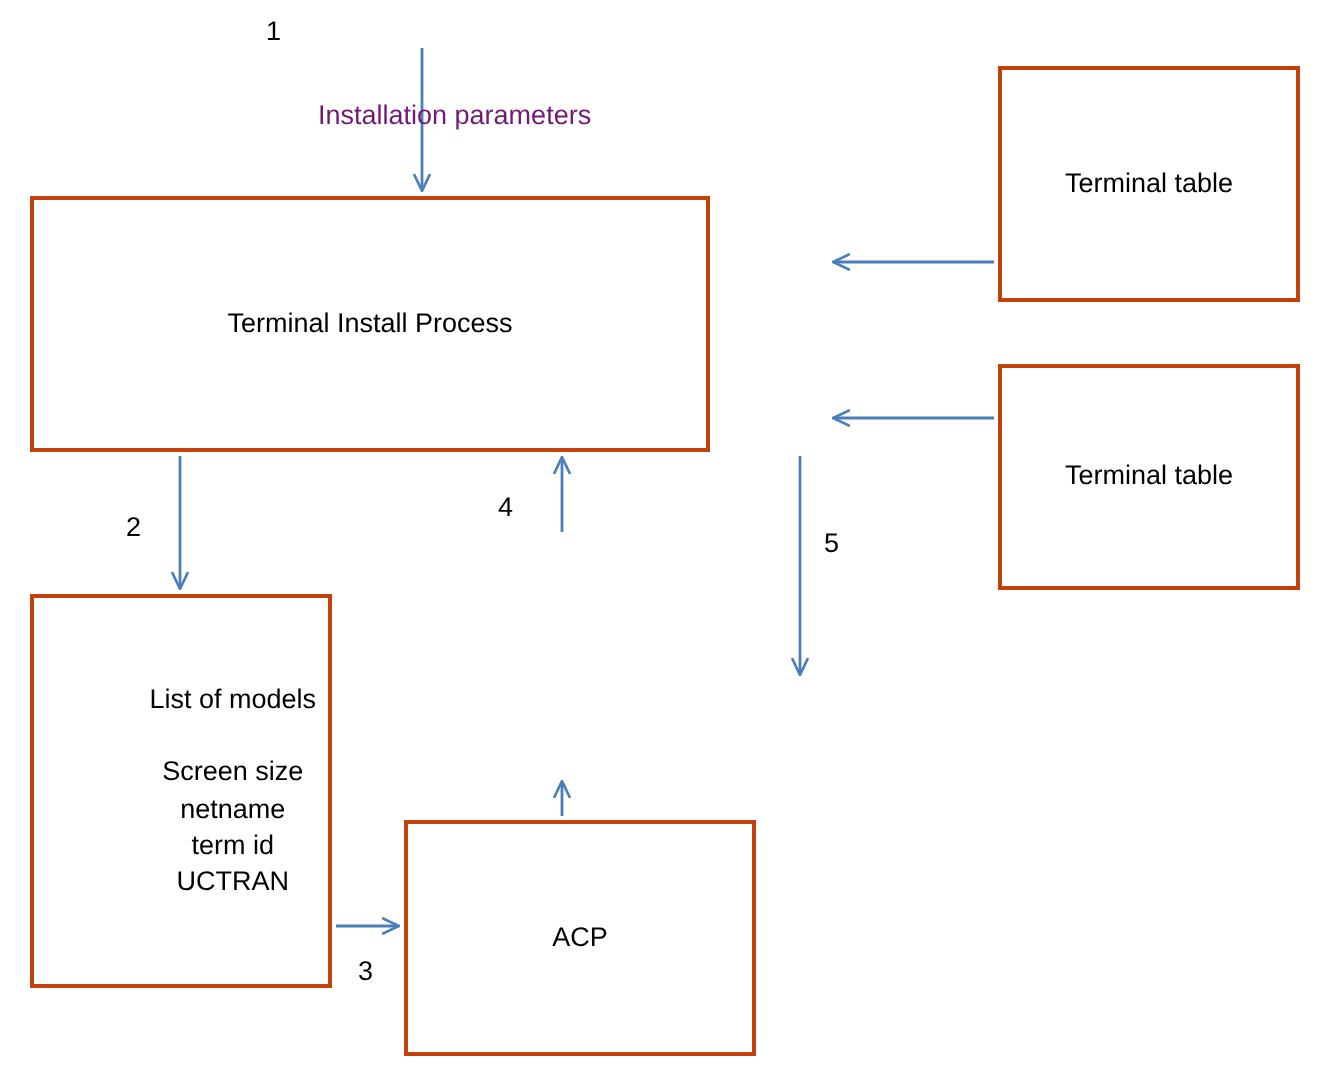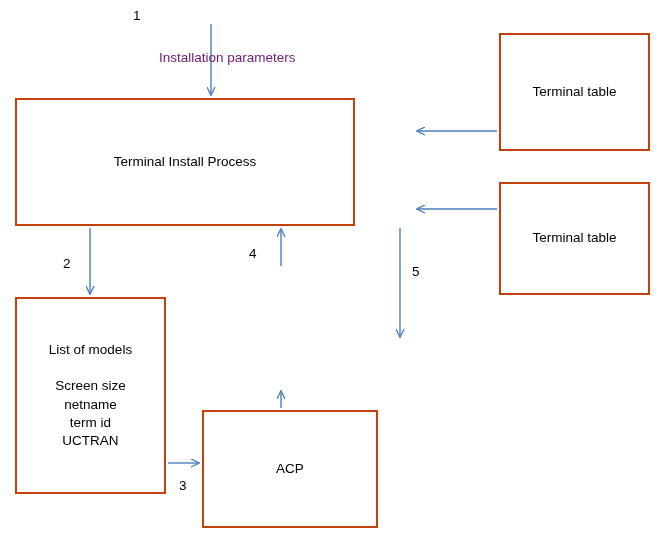--- a/index.html
+++ b/index.html
@@ -103,21 +103,21 @@
   </div>
 
   <div class="box" style="left:499px; top:33px; width:151px; height:118px;">
     <span class="inner multiline">Terminal table</span>
   </div>
 
   <div class="box" style="left:499px; top:182px; width:151px; height:113px;">
     <span class="inner multiline">Terminal table</span>
   </div>
 
-  <div class="box" style="left:15px; top:297px; width:151px; height:197px;">
+  <div class="box" style="left:15px; top:297px; width:151px; height:197px;justify-content:flex-end;">
     <span class="inner multiline" style="font-weight:normal;">List of models
 
 Screen size
 netname
 term id
 UCTRAN</span>
   </div>
 
 
   <div class="box" style="left:202px; top:410px; width:176px; height:118px;">

